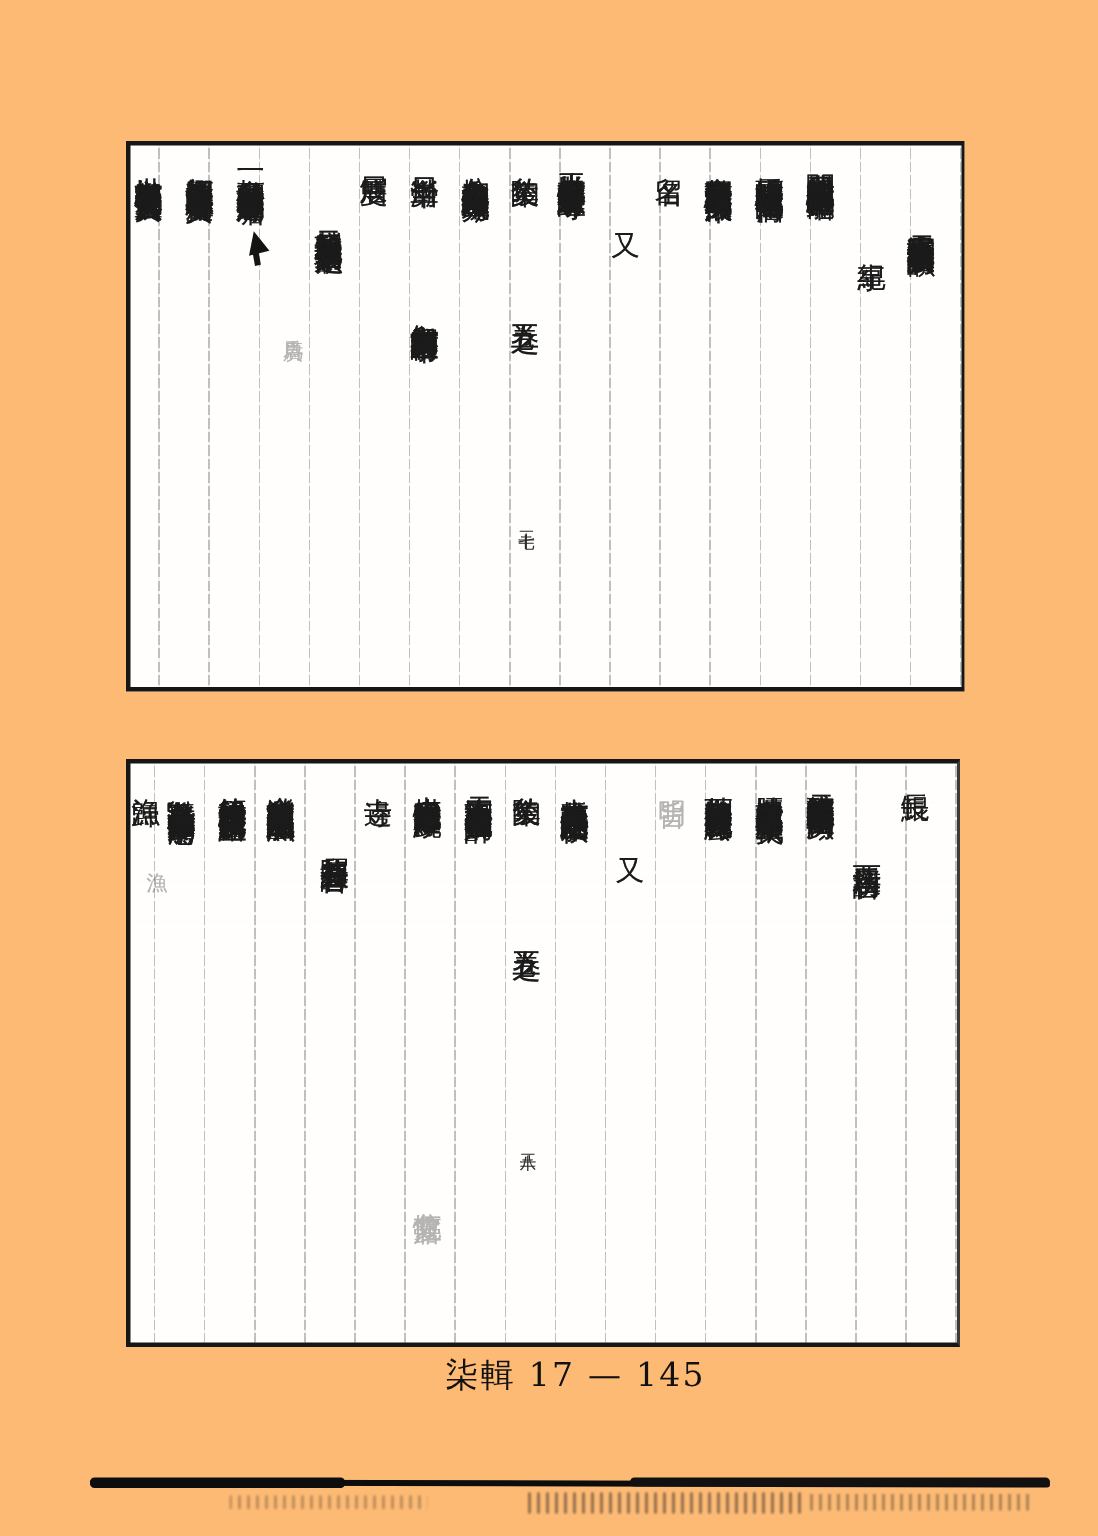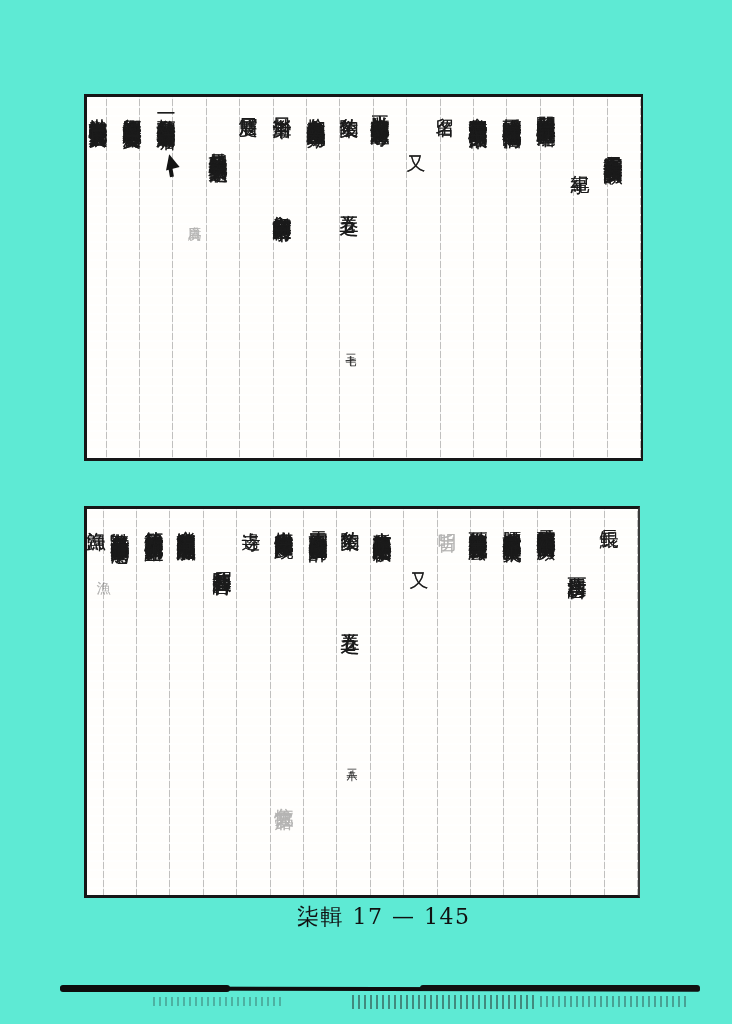--- a/index.html
+++ b/index.html
@@ -1,18 +1,18 @@
 <!DOCTYPE html>
 <html><head>
 <meta charset="utf-8">
 <style>
   html,body{margin:0;padding:0;background:#e8e8e8;}
   .page{
     position:relative;width:732px;height:1024px;margin:0 auto;
-    background:#5eead4;overflow:hidden;
+    background:#fdba74;overflow:hidden;
     font-family:"DejaVu Serif","DejaVu Sans",serif;
   }
   
   .block{
     position:absolute;
     border:3px solid #161616;
     background-color:#fffefc;
     
     background-image:
       repeating-linear-gradient(to bottom, rgba(255,255,255,.8) 0 2px, rgba(255,255,255,0) 2px 9px),

